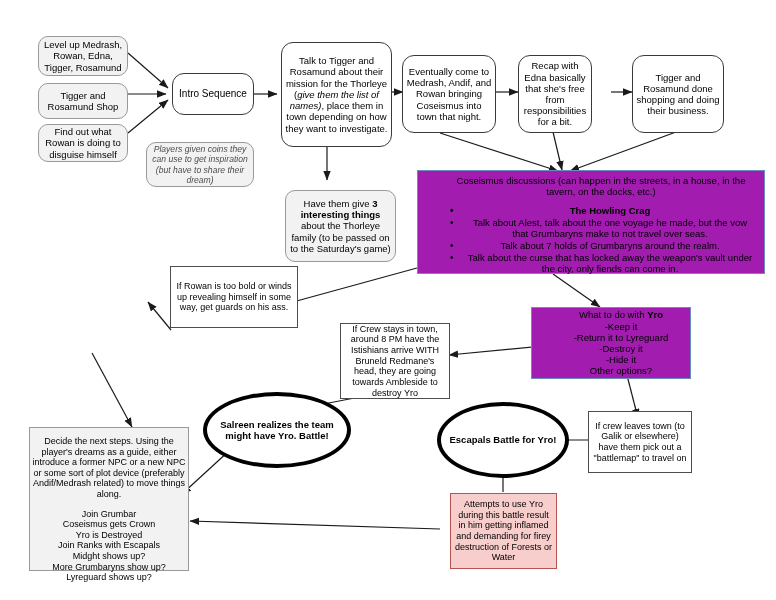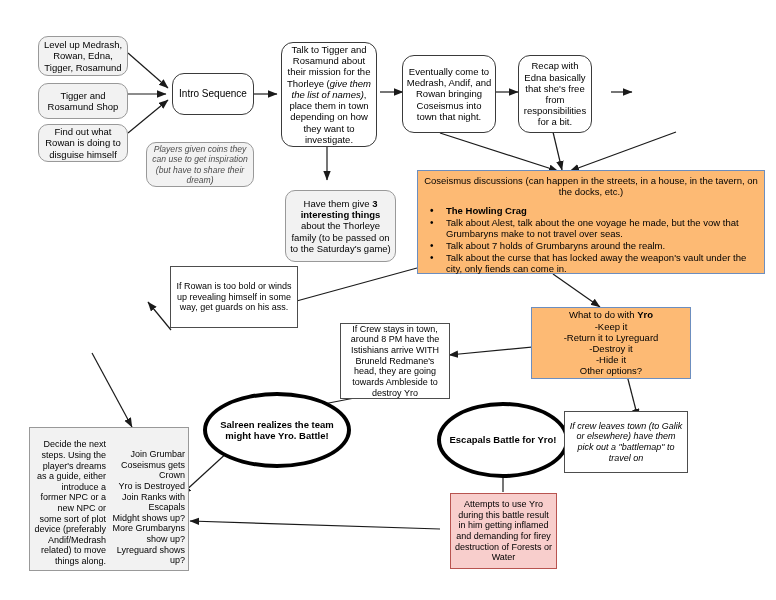--- a/index.html
+++ b/index.html
@@ -75,23 +75,24 @@
     font-size: 9px;
   }
   
   .grey-rect {
     background: #f2f2f2;
     border: 1px solid #999999;
     font-size: 9px;
   }
   
   .blue-rect {
-    background: #fdba74;
+    background: #a21caf;
     border: 1px solid #6c8ebf;
     font-size: 9.5px;
+    padding-left: 20px;
   }
   
   .pink-rect {
     background: #f8cecc;
     border: 1px solid #b85450;
     font-size: 9px;
   }
   
   .ellipse {
     background: #ffffff;
@@ -101,21 +102,21 @@
     font-weight: bold;
   }
   .bullet-list {
     list-style: none;
     margin: 0;
     padding: 0;
     width: 100%;
   }
   .bullet-list li {
     position: relative;
-    text-align: left;
+    text-align: center;
     padding: 0 10px 0 28px;
     line-height: 1.16;
     margin-bottom: 1px;
   }
   .bullet-list li::before {
     content: "\2022";
     position: absolute;
     left: 12px;
     top: 0;
     font-size: 10px;
@@ -209,36 +210,39 @@
   </div>
 
   <div class="node white-round" style="left:172px; top:73px; width:82px; height:42px; font-size:10px;">
     <span class="txt">Intro Sequence</span>
   </div>
 
   <div class="node note-round" style="left:146px; top:135px; width:108px; height:45px;margin-top:7px;">
     <span class="txt">Players given coins they can use to get inspiration (but have to share their dream)</span>
   </div>
 
-  <div class="node white-round" style="left:281px; top:42px; width:96px; height:105px;">
+  <div class="node white-round" style="left:281px; top:42px; width:111px; height:105px;">
     <span class="txt"><span>Talk to Tigger and Rosamund about their mission for the Thorleye (</span><i>give them the list of names)</i><span>, place them in town depending on how they want to investigate.</span></span>
   </div>
 
   <div class="node grey-round" style="left:285px; top:181px; width:111px; height:72px;">
     <span class="txt"><span>Have them give </span><b class="b">3 interesting things</b><span> about the Thorleye family (to be passed on to the Saturday's game)</span></span>
   </div>
 
   <div class="node white-round" style="left:402px; top:55px; width:94px; height:78px;">
     <span class="txt">Eventually come to Medrash, Andif, and Rowan bringing Coseismus into town that night.</span>
   </div>
 
   <div class="node white-round" style="left:518px; top:55px; width:74px; height:78px;">
     <span class="txt">Recap with Edna basically that she's free from responsibilities for a bit.</span>
   </div>
 
+  <div class="node white-round" style="left:632px; top:55px; width:92px; height:78px;">
+    <span class="txt">Tigger and Rosamund done shopping and doing their business.</span>
+  </div>
 
   <div class="node blue-rect" style="left:417px; top:170px; width:348px; height:104px; flex-direction:column; justify-content:flex-start;">
     <span class="blue-top">Coseismus discussions (can happen in the streets, in a house, in the tavern, on the docks, etc.)</span>
     <div class="blue-body bullets-wrap">
       <ul class="bullet-list">
         <li class="bullet-title">The Howling Crag</li>
         <li>Talk about Alest, talk about the one voyage he made, but the vow that Grumbaryns make to not travel over seas.</li>
         <li>Talk about 7 holds of Grumbaryns around the realm.</li>
         <li>Talk about the curse that has locked away the weapon's vault under the city, only fiends can come in.</li>
       </ul>
@@ -264,29 +268,29 @@
   </div>
 
   <div class="node ellipse" style="left:203px; top:392px; width:148px; height:76px;">
     <span class="txt">Salreen realizes the team might have Yro. Battle!</span>
   </div>
 
   <div class="node ellipse" style="left:437px; top:402px; width:132px; height:76px;">
     <span class="txt">Escapals Battle for Yro!</span>
   </div>
 
-  <div class="node white-rect" style="left:564px; top:411px; width:124px; height:62px;font-style:italic;">
+  <div class="node white-rect" style="left:588px; top:411px; width:104px; height:62px;">
     <span class="txt">If crew leaves town (to Galik or elsewhere) have them pick out a "battlemap" to travel on</span>
   </div>
 
   <div class="node pink-rect" style="left:450px; top:493px; width:107px; height:76px;">
     <span class="txt">Attempts to use Yro during this battle result in him getting inflamed and demanding for firey destruction of Forests or Water</span>
   </div>
 
-  <div class="node grey-rect" style="left:29px; top:427px; width:160px; height:144px; flex-direction:row; justify-content:flex-start; padding-top:8px;text-align:right;">
+  <div class="node grey-rect" style="left:29px; top:427px; width:160px; height:144px; flex-direction:column; justify-content:flex-start; padding-top:8px;">
     <span class="txt">Decide the next steps. Using the player's dreams as a guide, either introduce a former NPC or a new NPC or some sort of plot device (preferably Andif/Medrash related) to move things along.</span>
     <span class="txt" style="margin-top:9px;">Join Grumbar
 Coseismus gets Crown
 Yro is Destroyed
 Join Ranks with Escapals
 Midght shows up?
 More Grumbaryns show up?
 Lyreguard shows up?</span>
   </div>
 

